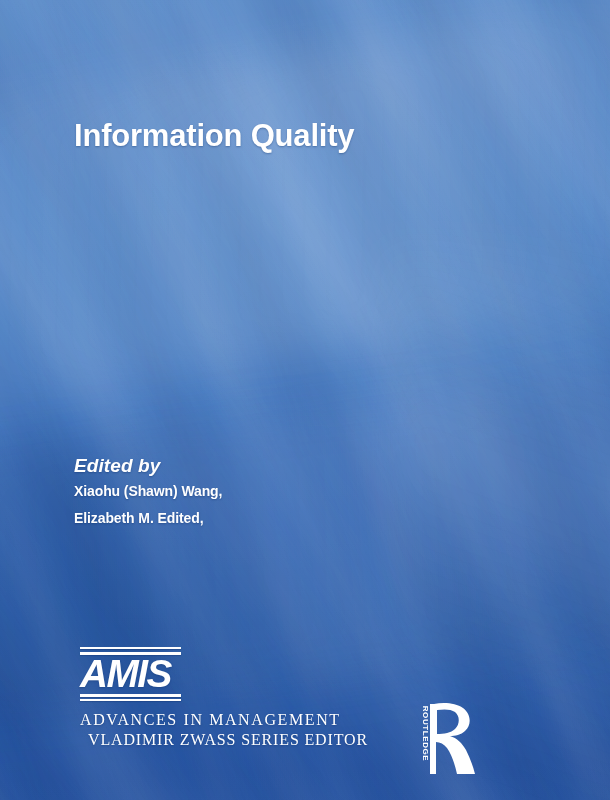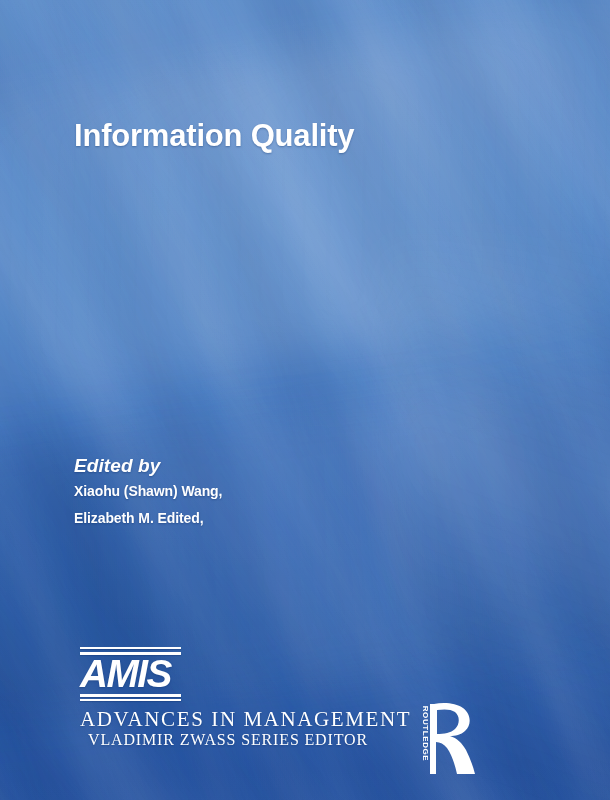--- a/index.html
+++ b/index.html
@@ -190,21 +190,21 @@
   
   .series {
     position: absolute;
     left: 80px;
     top: 709px;
     color: #ffffff;
     font-family: "Liberation Serif", serif;
     text-shadow: 0 1px 2px rgba(10,40,95,0.35);
   }
   .series-line {
-    font-size: 21px;
+    font-size: 16px;
     letter-spacing: 1.6px;
     line-height: 21px;
     white-space: nowrap;
   }
   .series-line.l2 { letter-spacing: 2.9px; }
   .series-editor {
     font-size: 16px;
     letter-spacing: 0.85px;
     line-height: 20px;
     white-space: nowrap;

